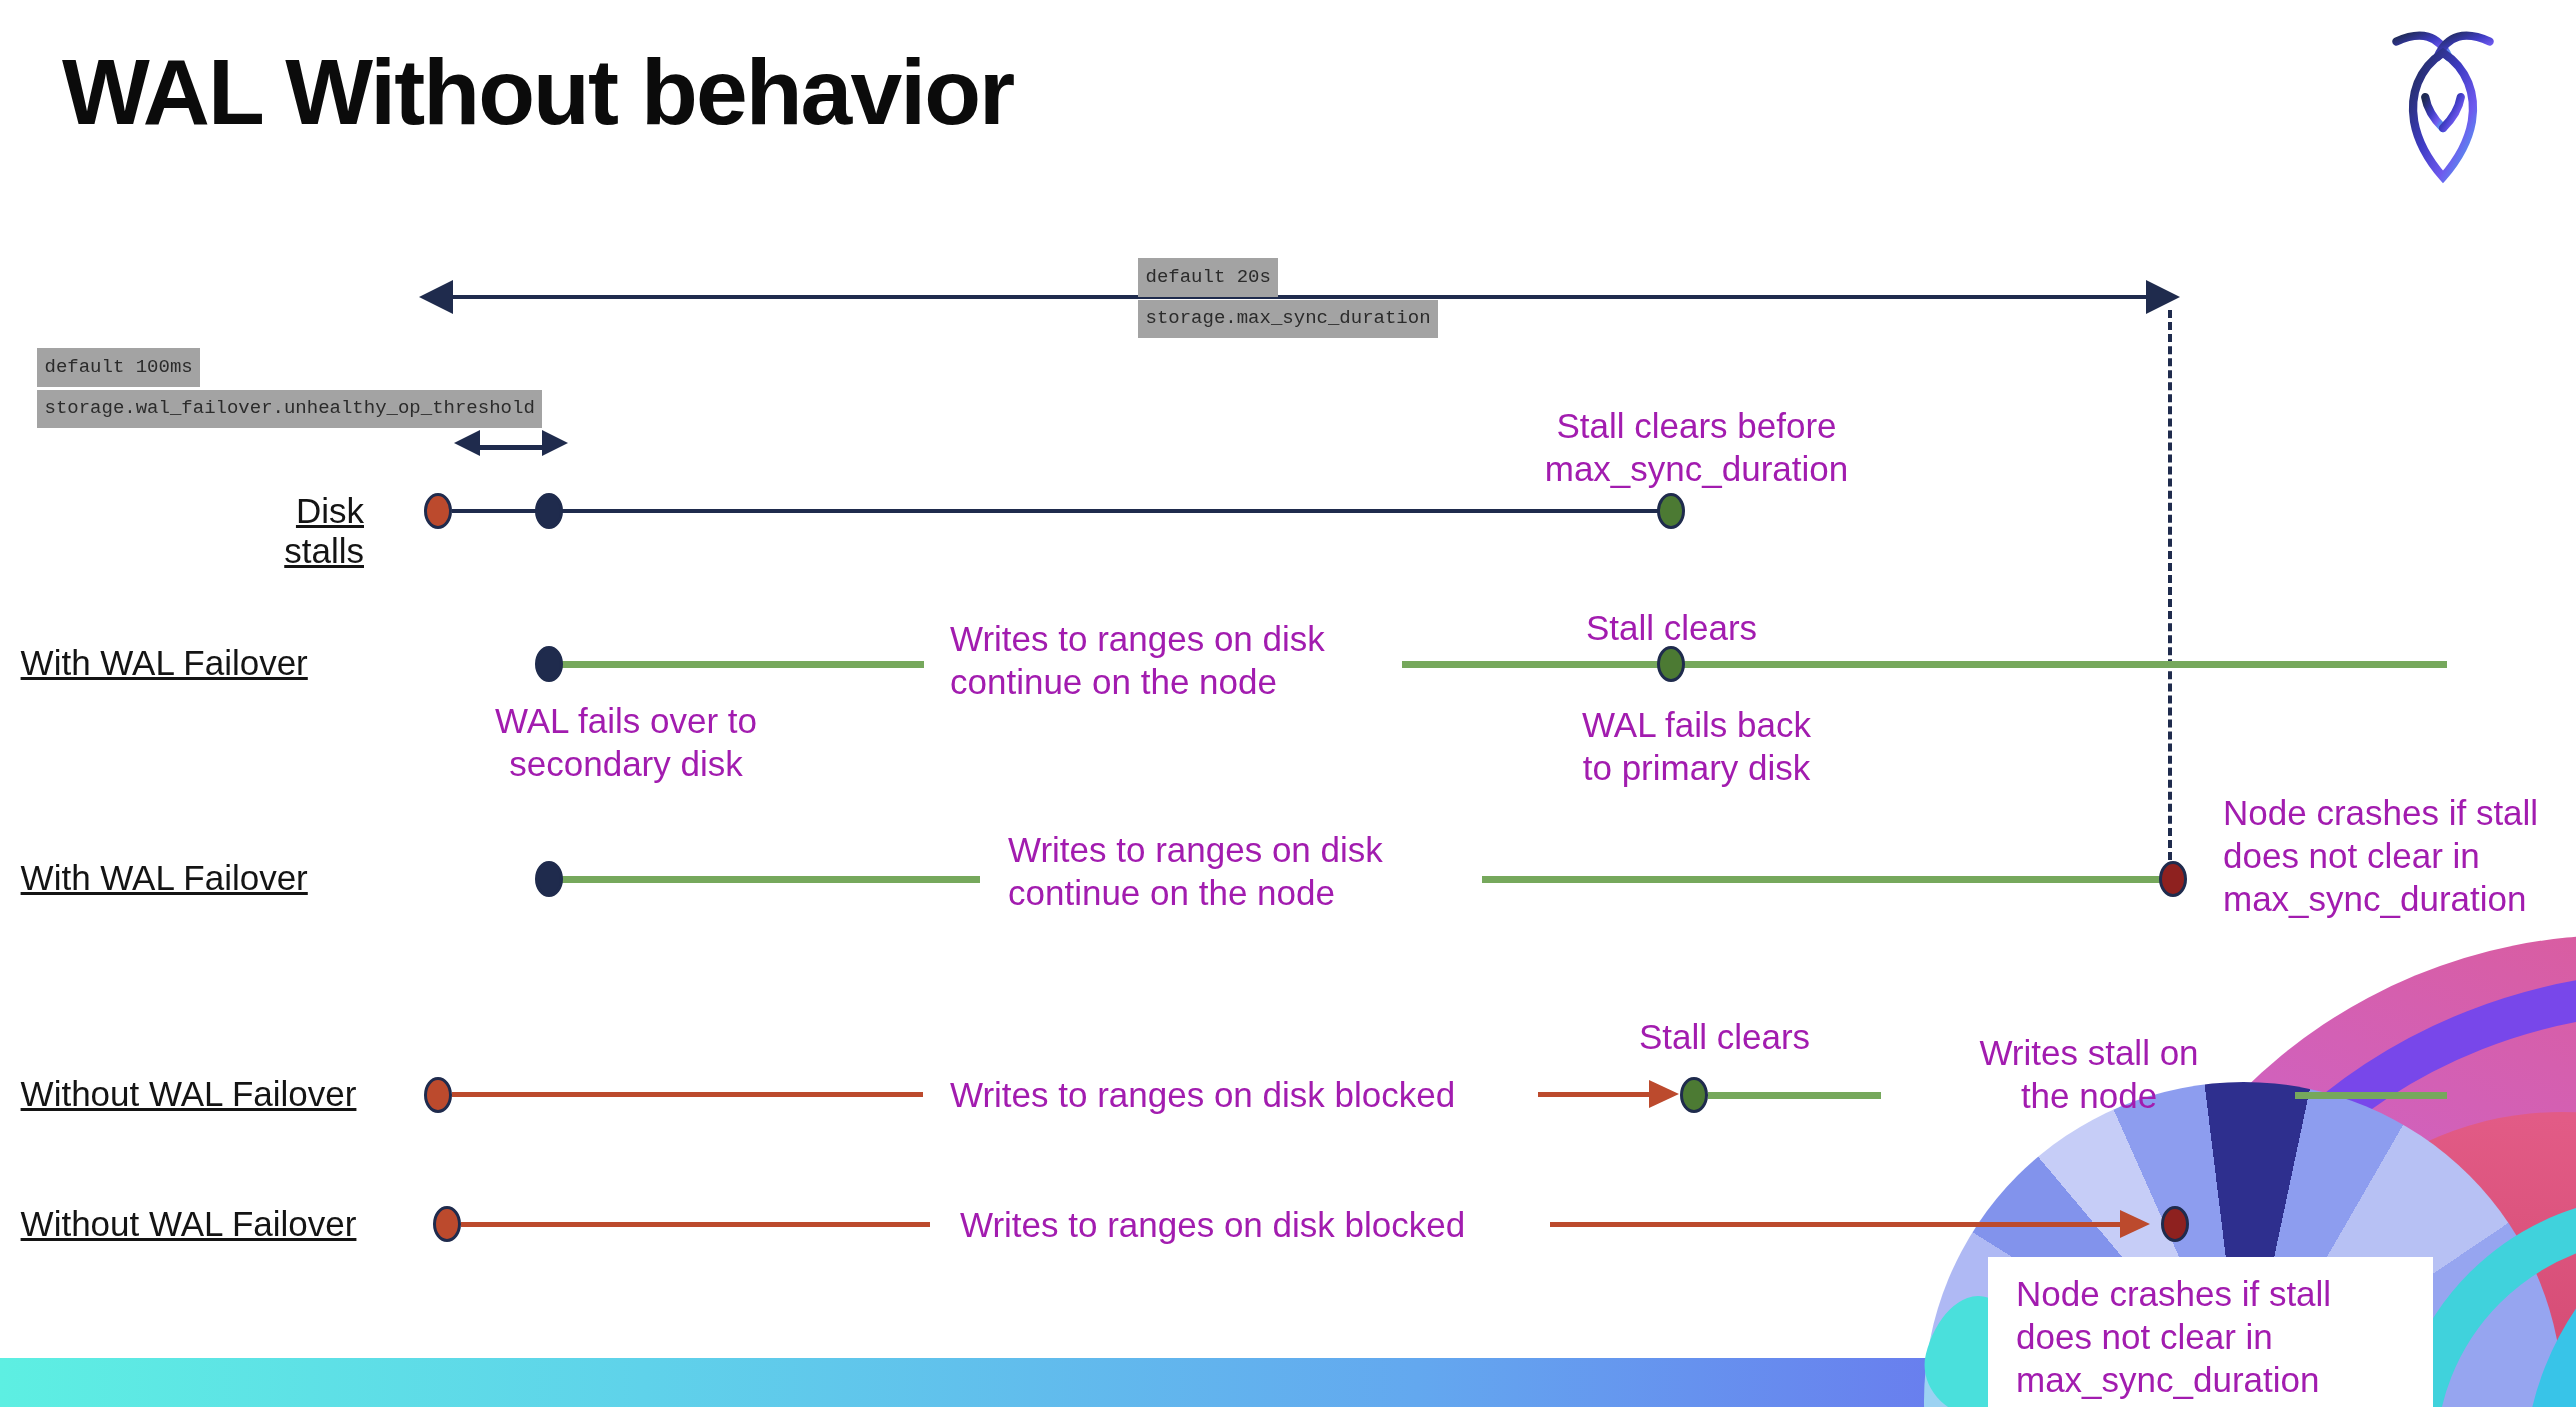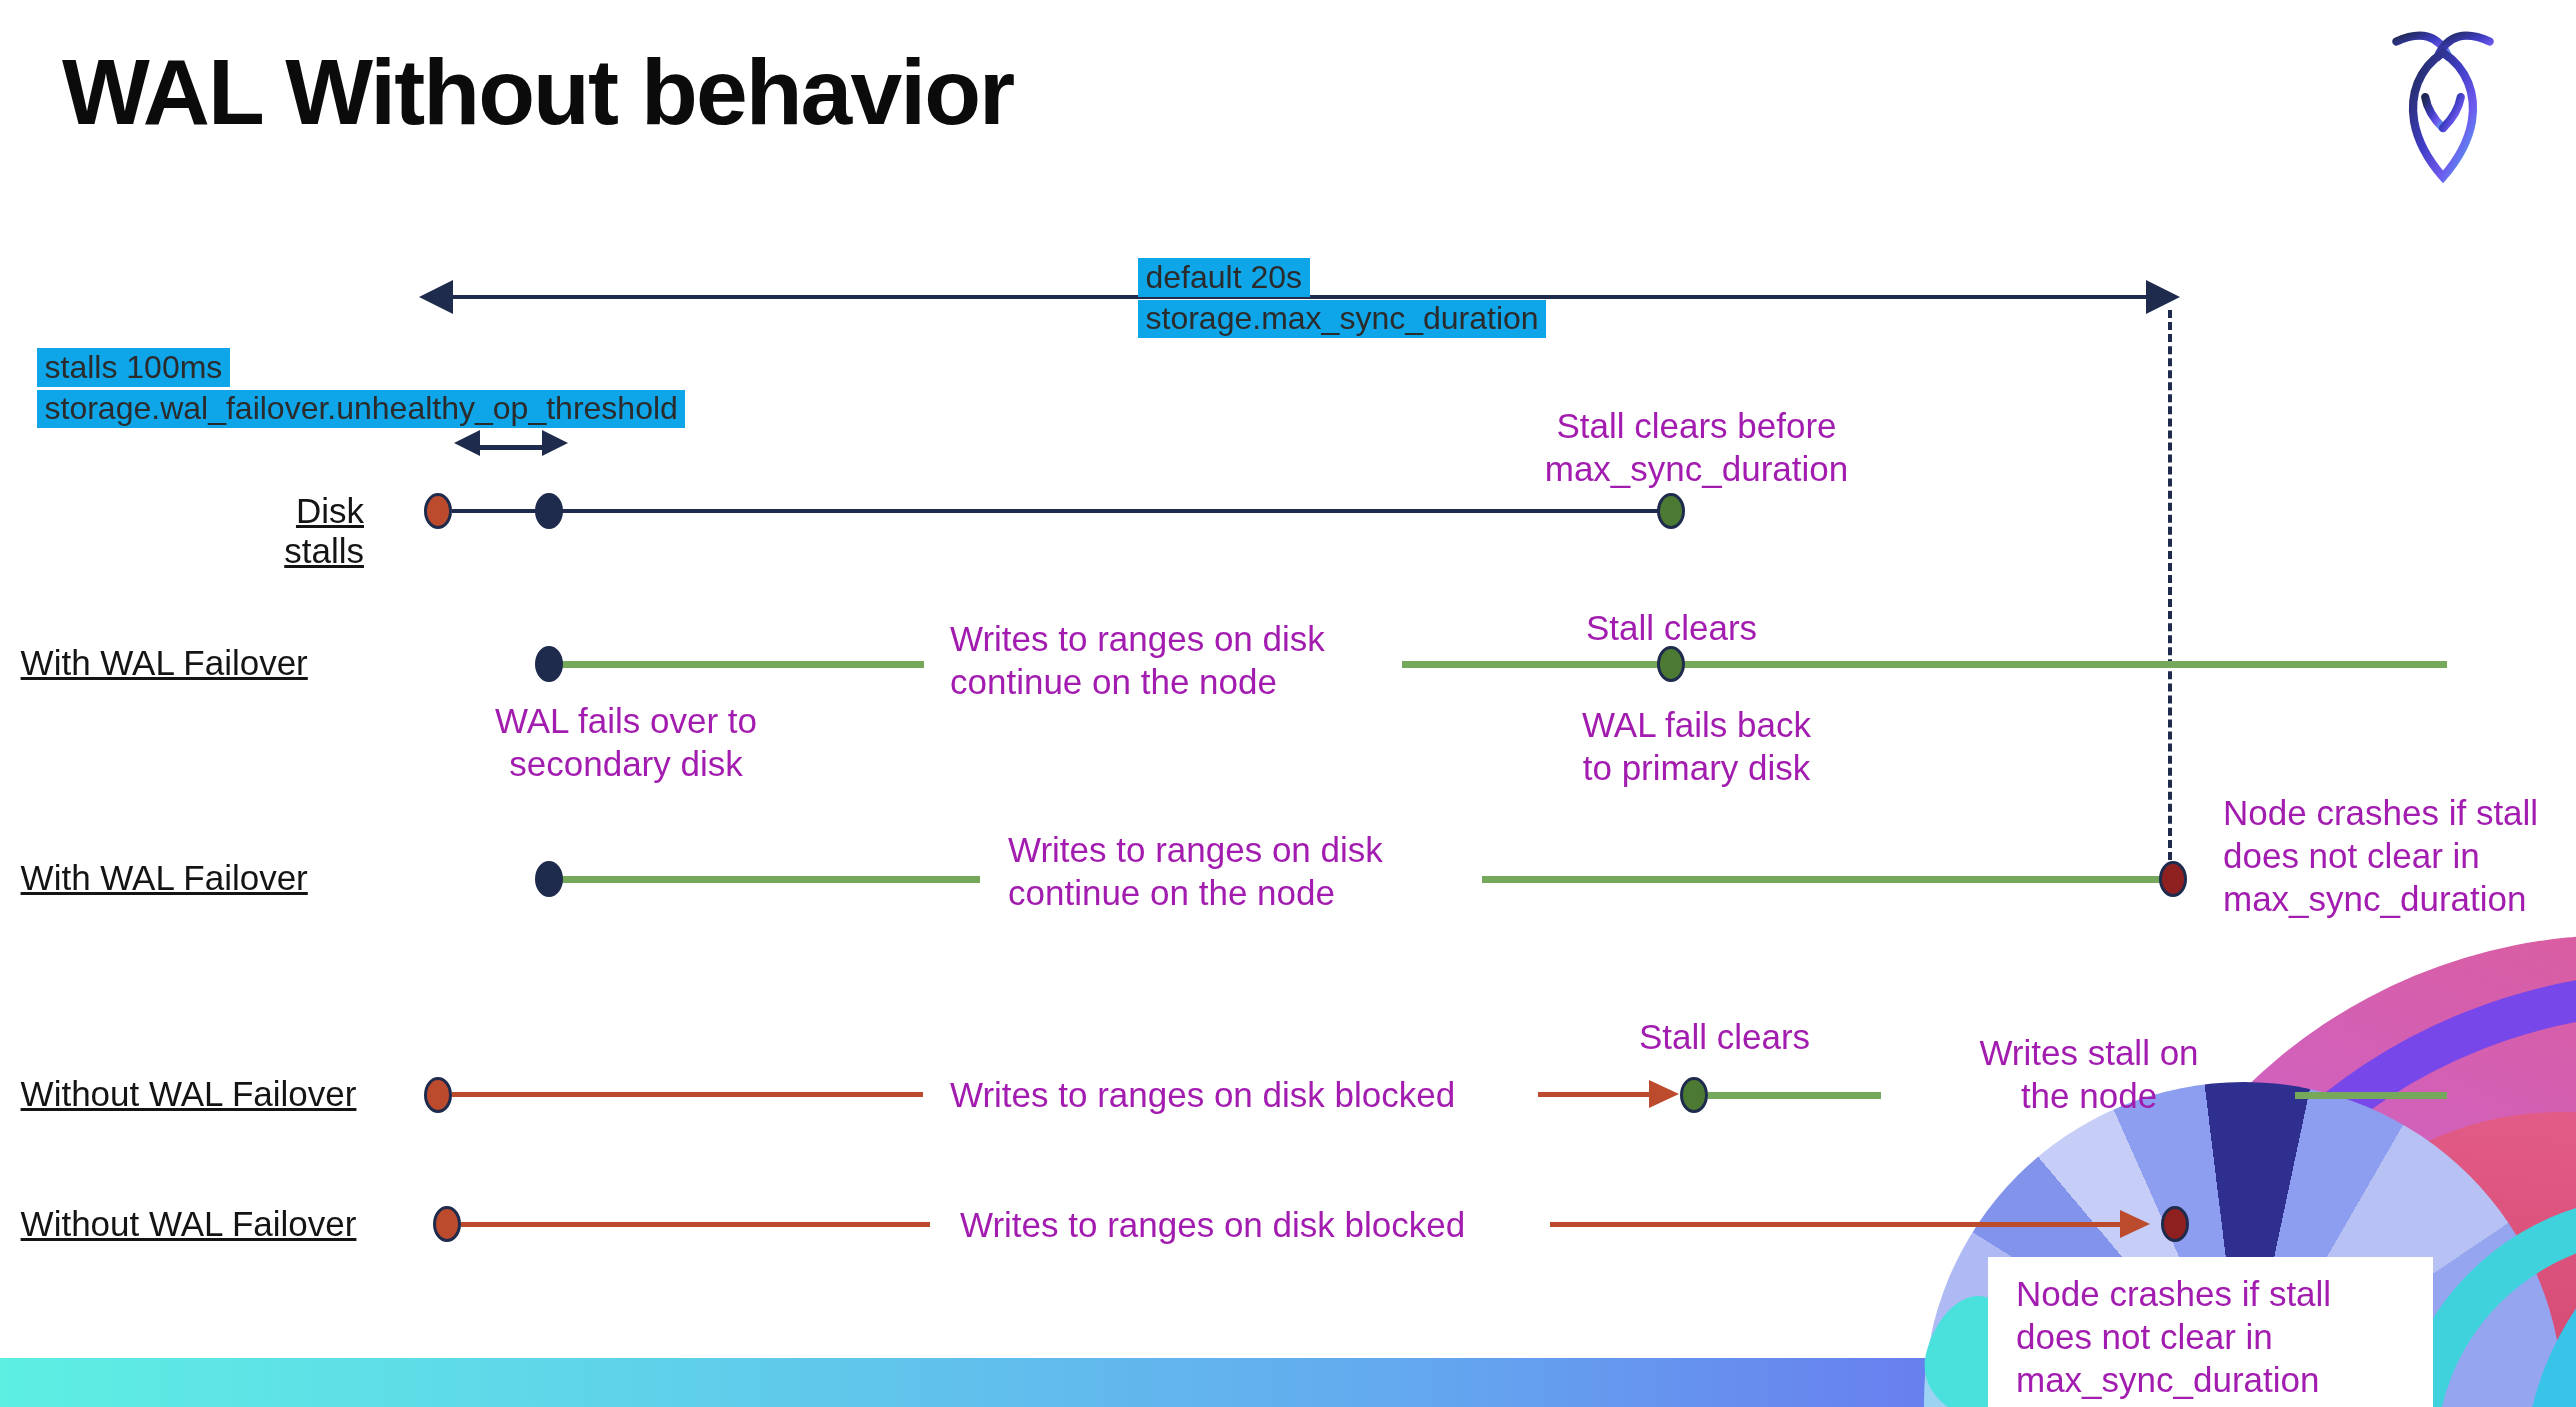--- a/index.html
+++ b/index.html
@@ -5,22 +5,22 @@
   html,body{margin:0;padding:0;background:#ffffff;}
   #canvas{position:relative;width:2576px;height:1408px;background:#ffffff;overflow:hidden;
           font-family:"Liberation Sans","DejaVu Sans",sans-serif;color:#111;}
   .abs{position:absolute;}
   
   .title{left:62px;top:39px;font-size:93px;font-weight:800;letter-spacing:-1.9px;color:#0b0b0b;z-index:6;}
   .t{font-size:35px;line-height:43px;color:#a21caf;z-index:7;}
   .pre{white-space:pre-line;}
   .ctr{text-align:center;}
   .rlabel{font-size:35px;color:#141414;z-index:7;text-decoration:underline;}
-  .code{display:block;width:fit-content;font-family:Liberation Sans, sans-serif;
-        font-size:32px;line-height:37px;color:#2b2b2b;background:#0ea5e9;padding:0.9px 7.5px;margin-bottom:2.8px;}
+  .code{display:block;width:fit-content;font-family:Liberation Mono, monospace;
+        font-size:19px;line-height:37px;color:#2b2b2b;background:#a3a3a3;padding:0.9px 7.5px;margin-bottom:2.8px;}
   .codewrap{z-index:6;}
   
   .hl{height:3.7px;background:#1f2b4d;z-index:5;}
   .hl-green{height:6.5px;background:#76a85c;z-index:5;}
   .hl-red{height:4.7px;background:#bc4a2d;z-index:5;}
   .dash-v{width:0;border-left:4.7px dashed #1f2b4d;z-index:4;}
   .dot{width:28px;height:36px;border-radius:50%;border:3.7px solid #1f2b4d;box-sizing:border-box;
        transform:translate(-50%,-50%);z-index:6;}
   .dot-navy{background:#1f2b4d;}
   .dot-red{background:#bc4a2d;}
@@ -102,21 +102,21 @@
 
   <div class="abs hl" style="left:439px;top:295px;width:1729px;"></div>
   <div class="abs ah ah-left" style="left:419px;top:280px;"></div>
   <div class="abs ah ah-right" style="left:2146px;top:280px;"></div>
   <div class="abs codewrap" style="left:1138px;top:258px;">
     <span class="code">default 20s</span>
     <span class="code">storage.max_sync_duration</span>
   </div>
 
   <div class="abs codewrap" style="left:37px;top:348px;">
-    <span class="code">stalls 100ms</span>
+    <span class="code">default 100ms</span>
     <span class="code">storage.wal_failover.unhealthy_op_threshold</span>
   </div>
   <div class="abs hl" style="left:472px;top:445px;width:79px;height:4.7px;"></div>
   <div class="abs ah ah-left" style="left:454px;top:430px;border-top-width:13px;border-bottom-width:13px;border-right-width:26px;"></div>
   <div class="abs ah ah-right" style="left:542px;top:430px;border-top-width:13px;border-bottom-width:13px;border-left-width:26px;"></div>
 
   <div class="abs dash-v" style="left:2168px;top:310px;height:550px;"></div>
 
   <div class="abs rlabel" style="left:224px;top:491px;width:140px;text-align:right;">Disk stalls</div>
   <div class="abs hl" style="left:452px;top:509px;width:1206px;"></div>

